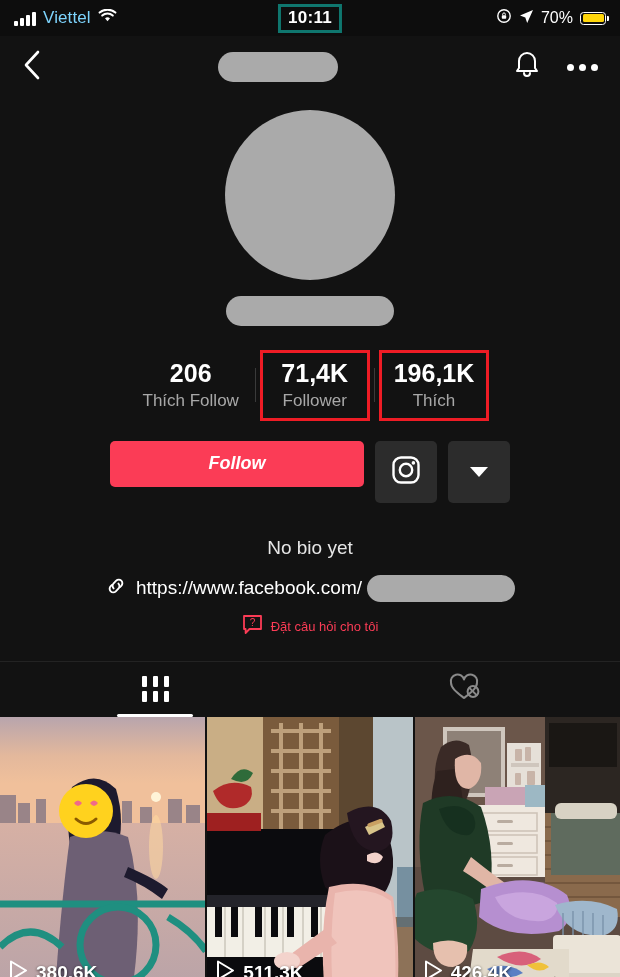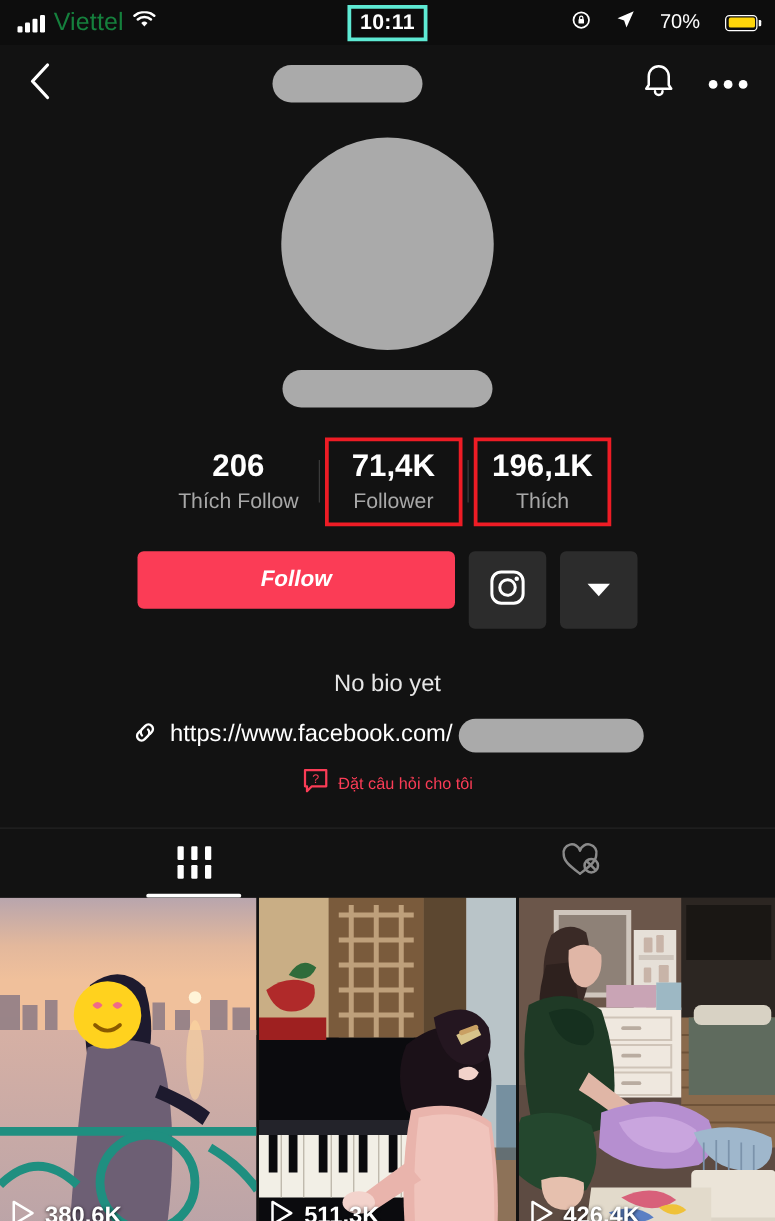--- a/index.html
+++ b/index.html
@@ -15,26 +15,26 @@
   .statusbar {
     height:36px; background:#0d0d0d;
     display:flex; align-items:center; justify-content:space-between;
     padding:0 14px; position:relative;
   }
   .sb-left { display:flex; align-items:center; gap:7px; }
   .signal { display:flex; align-items:flex-end; gap:2px; height:15px; }
   .signal i { width:4px; background:#fff; border-radius:1px; display:block; }
   .signal i:nth-child(1){height:5px;} .signal i:nth-child(2){height:8px;}
   .signal i:nth-child(3){height:11px;} .signal i:nth-child(4){height:14px;}
-  .carrier { color:#15803d; font-size:20px; letter-spacing:.1px; }
+  .carrier { color:#7dd3fc; font-size:17px; letter-spacing:.1px; }
   .sb-center { position:absolute; left:50%; transform:translateX(-50%);
                display:flex; align-items:center; }
-  .clock-box { border:3px solid #5eead4; padding:1px 7px 2px; }
+  .clock-box { border:3px solid #0f766e; padding:1px 7px 2px; }
   .clock { color:#fff; font-size:17px; font-weight:bold; letter-spacing:.3px; }
-  .sb-right { display:flex; align-items:center; gap:20px; }
+  .sb-right { display:flex; align-items:center; gap:7px; }
   .batt-pct { color:#fff; font-size:16px; }
   .battery { width:26px; height:13px; border:1.6px solid #fff; border-radius:3.5px;
              padding:1.5px; position:relative; }
   .battery::after { content:""; position:absolute; right:-4px; top:3.5px;
                     width:2px; height:5px; background:#fff; border-radius:0 1px 1px 0; }
   .battery span { display:block; height:100%; background:#ffd60a; border-radius:1.5px; }
 
   
   .navbar { height:62px; display:flex; align-items:center; justify-content:space-between;
             padding:0 22px; background:#121212; }

